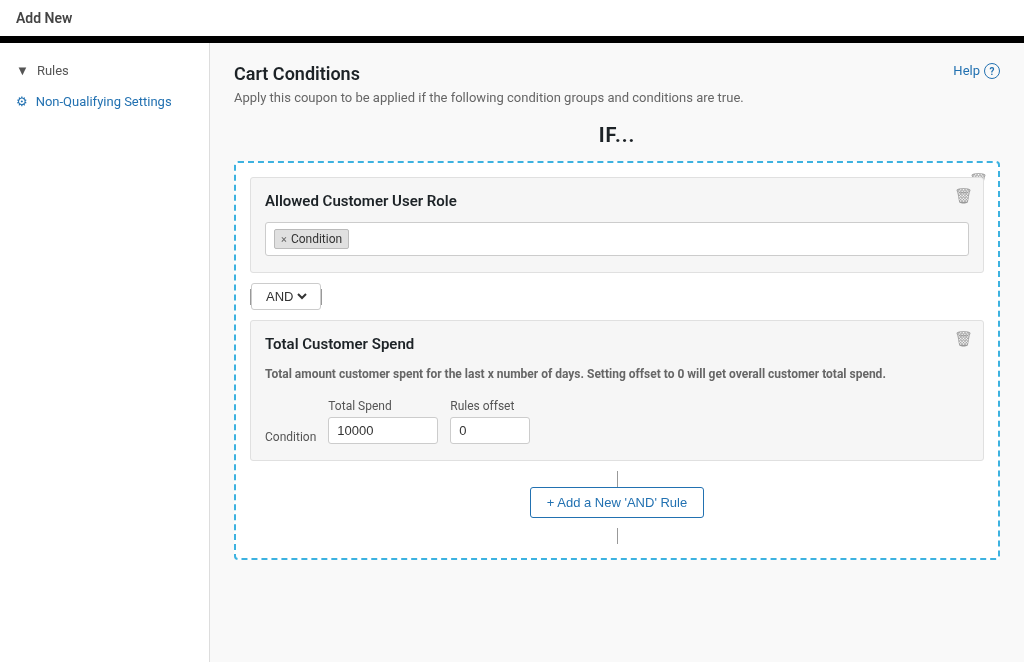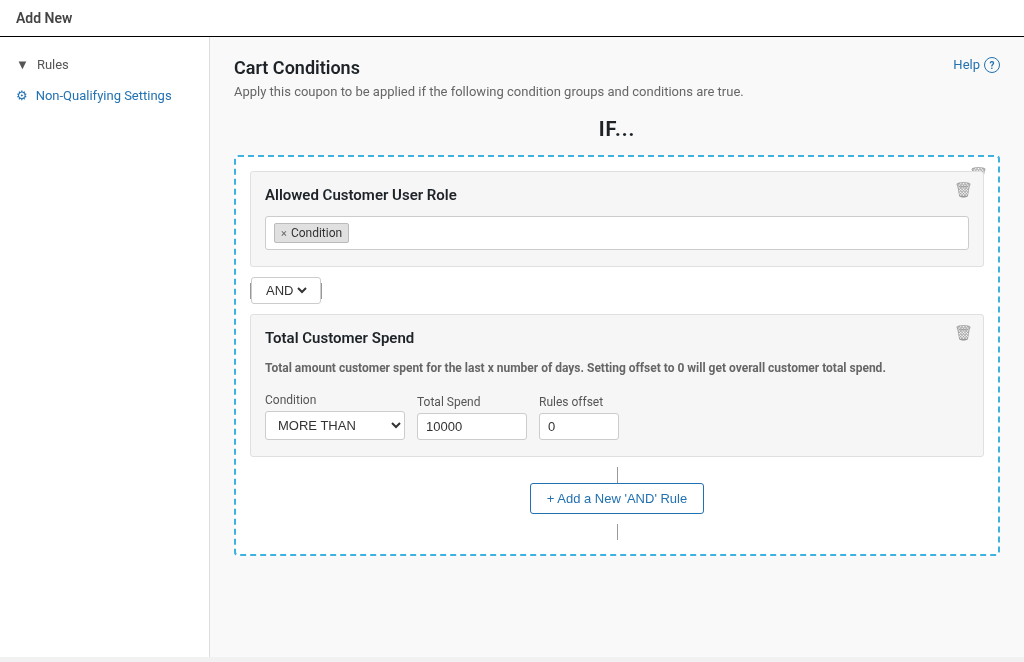--- a/index.html
+++ b/index.html
@@ -1,20 +1,20 @@
 <!DOCTYPE html>
 <html><head>
   <meta charset="utf-8">
   <style>
     * { box-sizing: border-box; margin: 0; padding: 0; }
     body { font-family: -apple-system, BlinkMacSystemFont, "Segoe UI", Roboto, sans-serif; font-size: 13px; background: #f1f1f1; color: #333; }
 
     .top-bar {
       background: #fff;
-      border-bottom: 1px solid #000000;
+      border-bottom: 7px solid #000000;
       padding: 10px 16px;
       font-size: 14px;
       font-weight: 600;
       color: #444;
     }
 
     .layout {
       display: flex;
       height: calc(662px - 42px);
     }
@@ -351,25 +351,20 @@
         <div class="and-line"></div>
       </div>
 
       <div class="condition-card">
         <h3 class="condition-card-title">Total Customer Spend</h3>
         <button class="delete-card-btn" title="Delete">🗑</button>
         <p class="condition-desc">Total amount customer spent for the last x number of days. Setting offset to 0 will get overall customer total spend.</p>
         <div class="fields-row">
           <div class="field-group">
             <label class="field-label">Condition</label>
-            <select class="field-select">
-              <option>MORE THAN</option>
-              <option>LESS THAN</option>
-              <option>EQUAL TO</option>
-            </select>
           </div>
           <div class="field-group">
             <label class="field-label">Total Spend</label>
             <input class="field-input" type="text" value="10000" style="">
           </div>
           <div class="field-group">
             <label class="field-label">Rules offset</label>
             <input class="field-input field-input-small" type="text" value="0" style="">
           </div>
         </div>

